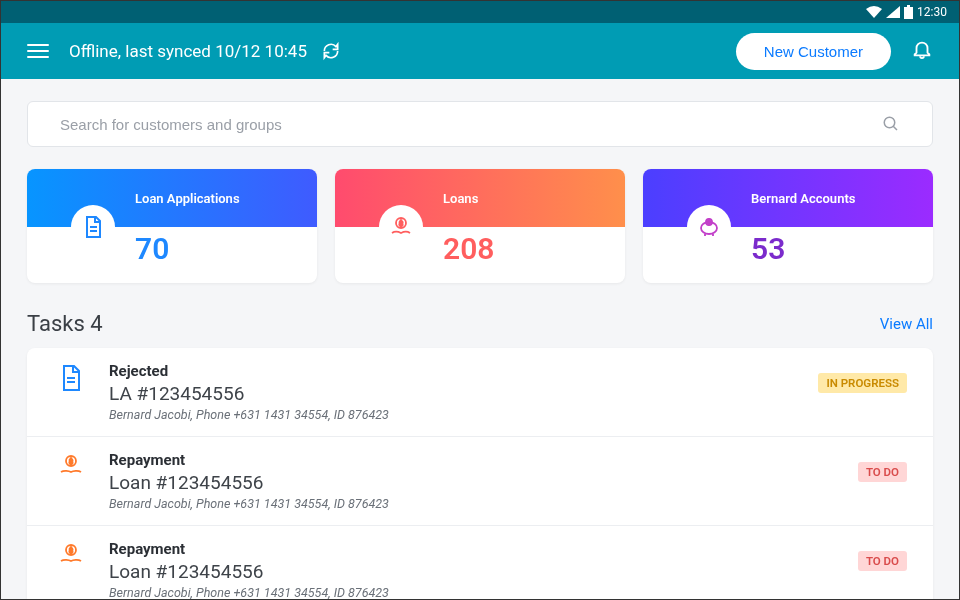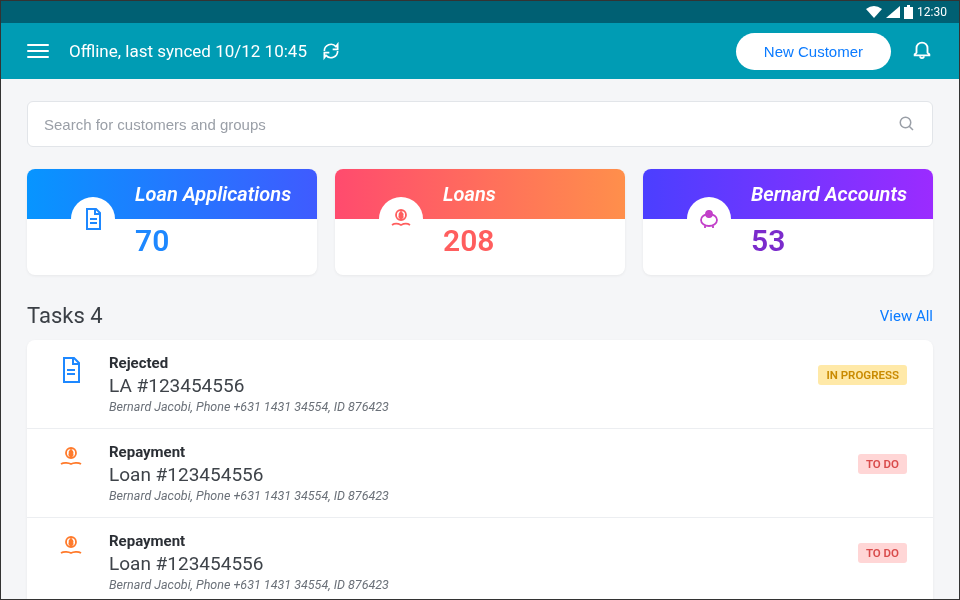--- a/index.html
+++ b/index.html
@@ -59,21 +59,21 @@
   flex: 1;
   padding: 22px 26px 0 26px;
   overflow: hidden;
 }
 .searchbox {
   background: #fff;
   border: 1px solid #e2e5e9;
   border-radius: 6px;
   display: flex;
   align-items: center;
-  padding: 0 16px;
+  padding: 0 32px;
   height: 46px;
   gap: 10px;
   margin-bottom: 22px;
 }
 .searchbox input {
   flex: 1;
   border: none;
   outline: none;
   font-size: 15px;
   color: #333;
@@ -86,29 +86,28 @@
   margin-bottom: 28px;
 }
 .card {
   flex: 1;
   background: #fff;
   border-radius: 8px;
   overflow: hidden;
   box-shadow: 0 1px 3px rgba(0,0,0,0.06);
 }
 .card-head {
-  height: 50px;
+  height: 58px;
   display: flex;
   align-items: center;
   padding-left: 108px;
   color: #fff;
-  font-size: 20px;
+  font-size: 13px;
   font-weight: 600;
   position: relative;
-  font-style: italic;
 }
 .card-body {
   height: 56px;
   display: flex;
   align-items: flex-start;
   padding-left: 108px;
   padding-top: 4px;
   font-size: 30px;
   font-weight: 600;
   position: relative;

